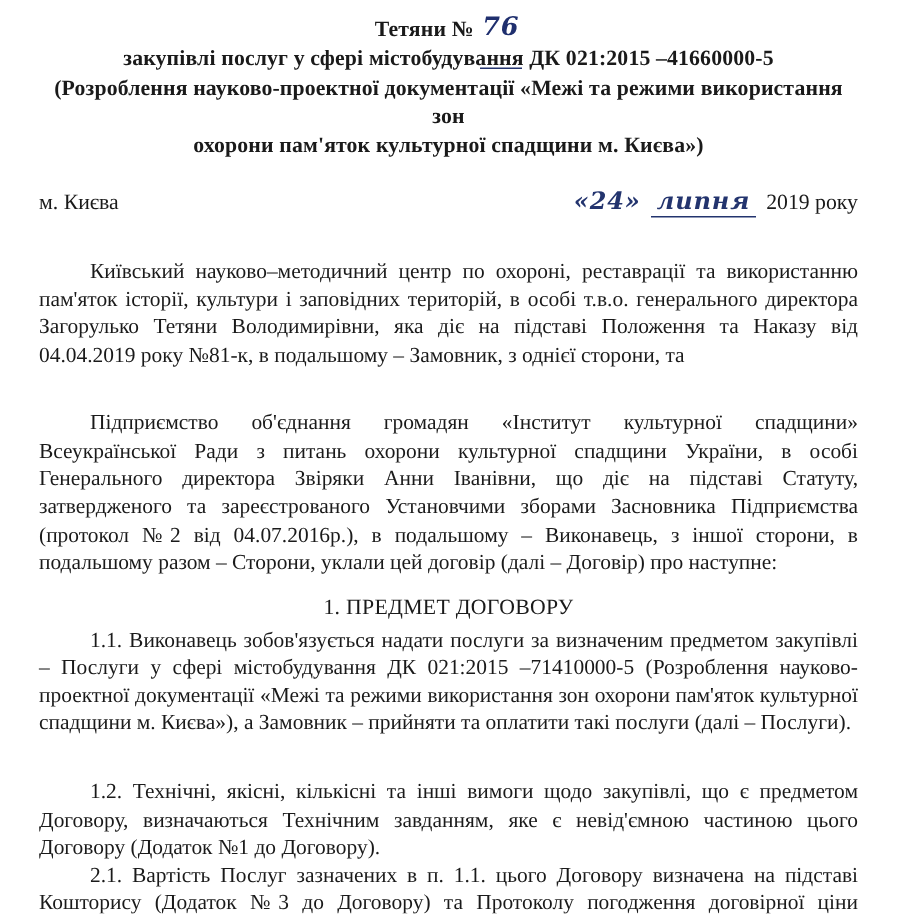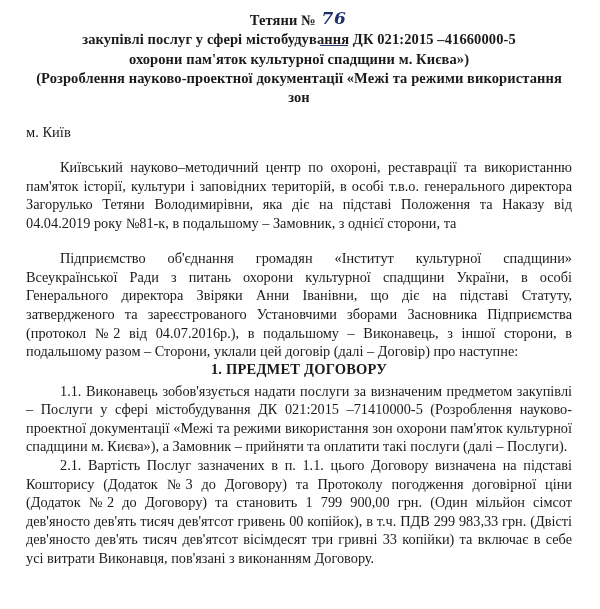--- a/index.html
+++ b/index.html
@@ -77,56 +77,63 @@
     margin: 0 3px;
   }
   p.body {
     margin: 0;
     text-align: justify;
     font-size: 14.3px;
     line-height: 1.30;
     text-indent: 34px;
   }
   p.body.gap {
-    margin-top: 17px;
+    margin-top: 27px;
   }
   .heading {
     text-align: center;
-    font-weight: bold;
+    font-weight: normal;
     font-size: 14.5px;
+    margin-top: 12px;
     margin-bottom: 4px;
     letter-spacing: 0.2px;
   }
   .tight { line-height: 1.28; }
 </style>
 </head>
 <body>
 
 <div class="page">
   <div class="inner">
 
     <div class="title-line first">
       <span>Тетяни №</span>
       <span class="handwrite hw-under">76</span>
     </div>
 
     <div class="title-line">закупівлі послуг у сфері містобудування ДК 021:2015 –41660000-5</div>
+    <div class="title-line">(Розроблення науково-проектної документації «Межі та режими використання зон</div>
     <div class="title-line">охорони пам'яток культурної спадщини м. Києва»)</div>
-    <div class="title-line">(Розроблення науково-проектної документації «Межі та режими використання зон</div>
 
     <div class="cityrow">
-      <div class="city">м. Київ</div>
+      <div class="city">м. Києва</div>
+      <div class="dateblock">
+        <span class="hw-date">«24»</span>
+        <span class="hw-date hw-month">липня</span>
+        <span>2019 року</span>
+      </div>
     </div>
 
     <p class="body gap"><span>Київський науково–методичний центр по охороні, реставрації та використанню пам'яток історії, культури і заповідних територій, в особі т.в.о. генерального директора Загорулько Тетяни Володимирівни, яка діє на підставі Положення та Наказу від 04.04.2019 року №81-к, в подальшому – Замовник, з однієї сторони, та</span></p>
 
     <p class="body gap"><span>Підприємство об'єднання громадян «Інститут культурної спадщини» Всеукраїнської Ради з питань охорони культурної спадщини України, в особі Генерального директора Звіряки Анни Іванівни, що діє на підставі Статуту, затвердженого та зареєстрованого Установчими зборами Засновника Підприємства (протокол №2 від 04.07.2016р.), в подальшому – Виконавець, з іншої сторони, в подальшому разом – Сторони, уклали цей договір (далі – Договір) про наступне:</span></p>
 
     <div class="heading">1. ПРЕДМЕТ ДОГОВОРУ</div>
 
     <p class="body">1.1. Виконавець зобов'язується надати послуги за визначеним предметом закупівлі – Послуги у сфері містобудування ДК 021:2015 –71410000-5 (Розроблення науково-проектної документації «Межі та режими використання зон охорони пам'яток культурної спадщини м. Києва»), а Замовник – прийняти та оплатити такі послуги (далі – Послуги).</p>
 
+    <p class="body gap">1.2. Технічні, якісні, кількісні та інші вимоги щодо закупівлі, що є предметом Договору, визначаються Технічним завданням, яке є невід'ємною частиною цього Договору (Додаток №1 до Договору).</p>
 
 
     <p class="body tight">2.1. Вартість Послуг зазначених в п. 1.1. цього Договору визначена на підставі Кошторису (Додаток №3 до Договору) та Протоколу погодження договірної ціни (Додаток №2 до Договору) та становить 1 799 900,00 грн. (Один мільйон сімсот дев'яносто дев'ять тисяч дев'ятсот гривень 00 копійок), в т.ч. ПДВ 299 983,33 грн. (Двісті дев'яносто дев'ять тисяч дев'ятсот вісімдесят три гривні 33 копійки) та включає в себе усі витрати Виконавця, пов'язані з виконанням Договору.</p>
 
   </div>
 </div>
 
 </body></html>

